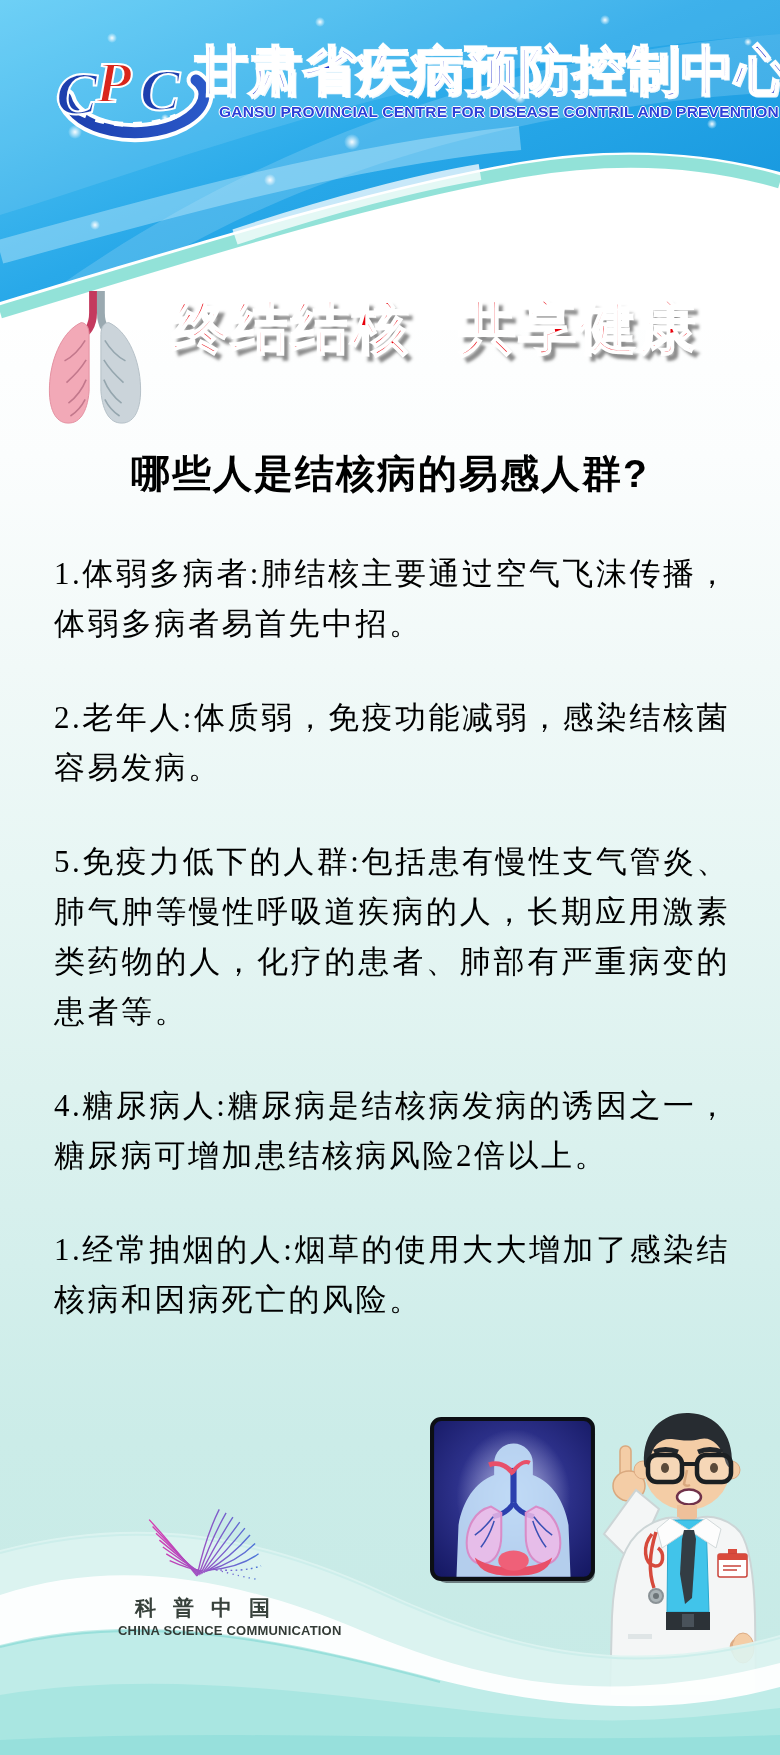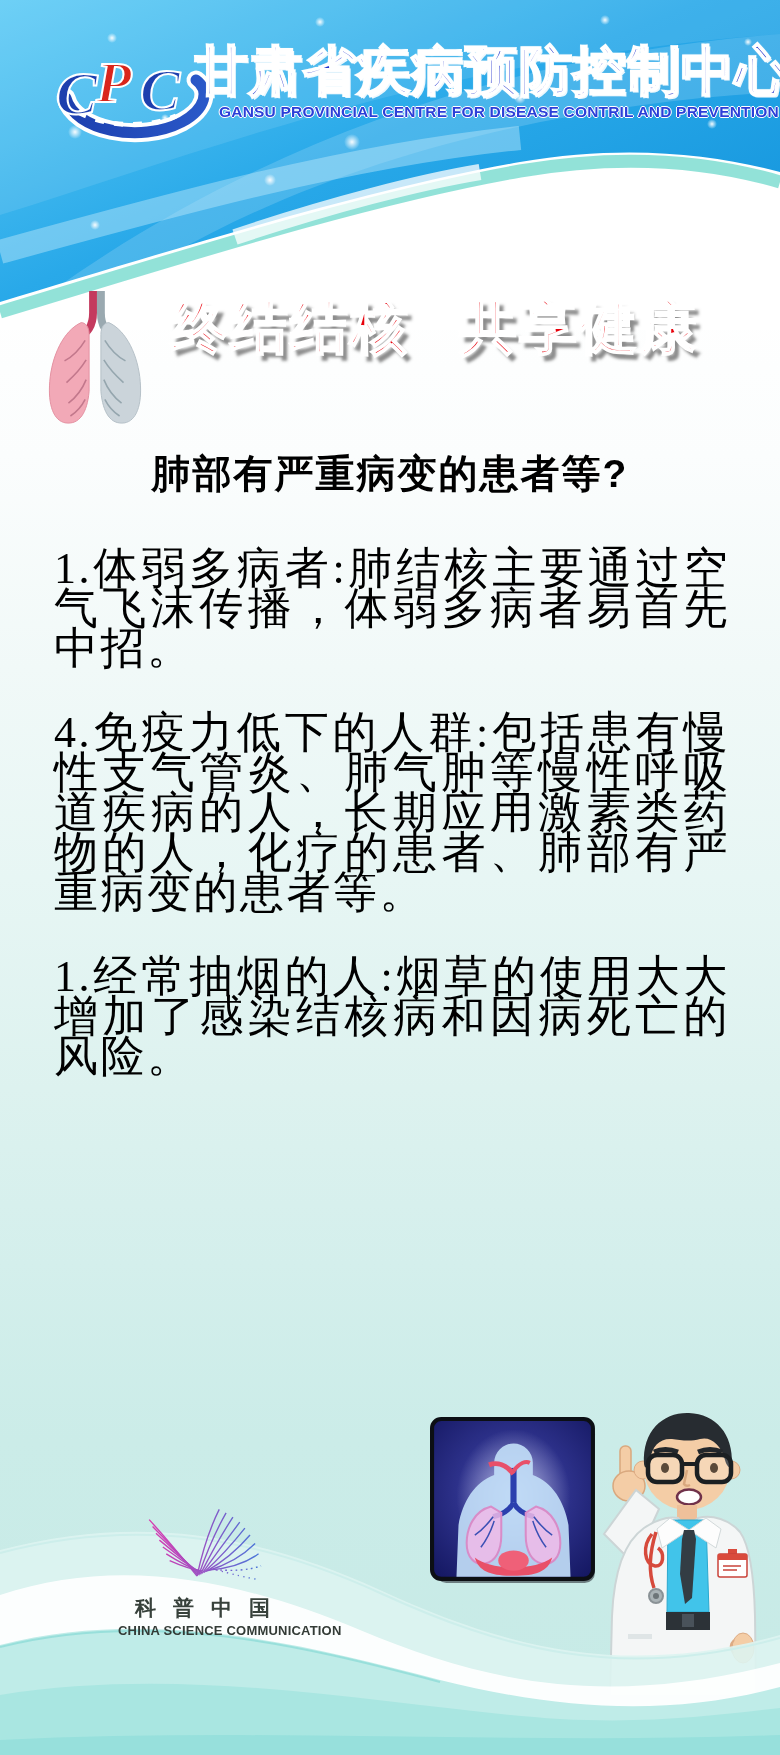--- a/index.html
+++ b/index.html
@@ -27,36 +27,36 @@
     font-size:15.5px; font-weight:bold; color:#2b3fd8; letter-spacing:.2px;
     text-shadow:-1px 0 #fff,1px 0 #fff,0 -1px #fff,0 1px #fff;
     white-space:nowrap;
     padding-left:14px;
   }
 
   
   .hero-lungs { left:36px; top:283px; z-index:2; }
   .campaign-title {
     left:150px; top:290px; width:570px; text-align:center; z-index:2;
-    font-family:Liberation Sans, sans-serif;
+    font-family:Liberation Serif, serif;
     font-size:57px; font-weight:800; color:#e8000b; letter-spacing:3px; word-spacing:30px;
     -webkit-text-stroke:2px #ffffff;
     text-shadow:5px 6px 3px rgba(45,45,45,.55);
     white-space:nowrap;
   }
 
   
   .question-heading {
     left:0; top:447px; width:780px; text-align:center; z-index:2;
     font-size:39px; font-weight:800; color:#000; letter-spacing:2px; white-space:nowrap;
   }
   .risk-list { left:54px; top:549px; width:676px; z-index:2; }
   .risk-list p {
     font-family:"Liberation Serif","DejaVu Serif",serif;
-    font-size:44px; line-height:40px; letter-spacing:2.5px;
+    font-size:31px; line-height:50px; letter-spacing:2.5px;
     color:#000; text-align:justify; margin:0 0 44px 0;
   }
 
   
   .respiratory-display { left:430px; top:1417px; z-index:3; }
   .doctor { left:592px; top:1406px; z-index:4; }
   .bottom-waves { left:0; top:1495px; z-index:5; }
   .kepu-logo-block { left:118px; top:1494px; width:190px; z-index:6; text-align:left; }
   .kepu-title-cn {
     margin-top:2px; font-size:21px; font-weight:600; color:#37413b;
@@ -144,25 +144,27 @@
     <g stroke="#95a6ae" stroke-width="1.6" fill="none">
       <path d="M70,58 C76,68 82,74 91,79"></path>
       <path d="M69,78 C75,88 81,94 89,101"></path>
       <path d="M69,98 C73,108 78,115 87,122"></path>
       <path d="M70,118 C74,126 79,131 85,135"></path>
     </g>
   </svg>
 
   <div class="abs campaign-title">终结结核 共享健康</div>
 
-  <div class="abs question-heading">肺部有严重病变的患者等?</div>
+  <div class="abs question-heading">哪些人是结核病的易感人群?</div>
 
   <div class="abs risk-list">
     <p>1.体弱多病者:肺结核主要通过空气飞沫传播，体弱多病者易首先中招。</p>
-    <p>4.免疫力低下的人群:包括患有慢性支气管炎、肺气肿等慢性呼吸道疾病的人，长期应用激素类药物的人，化疗的患者、肺部有严重病变的患者等。</p>
+    <p>2.老年人:体质弱，免疫功能减弱，感染结核菌容易发病。</p>
+    <p>5.免疫力低下的人群:包括患有慢性支气管炎、肺气肿等慢性呼吸道疾病的人，长期应用激素类药物的人，化疗的患者、肺部有严重病变的患者等。</p>
+    <p>4.糖尿病人:糖尿病是结核病发病的诱因之一，糖尿病可增加患结核病风险2倍以上。</p>
     <p>1.经常抽烟的人:烟草的使用大大增加了感染结核病和因病死亡的风险。</p>
   </div>
 
   <svg class="abs respiratory-display" viewBox="0 0 164 165" width="167" height="168">
     <defs>
       <radialGradient id="navy" cx=".5" cy=".45" r=".75">
         <stop offset="0" stop-color="#4449b0"></stop>
         <stop offset="1" stop-color="#12155e"></stop>
       </radialGradient>
       <radialGradient id="panelGlow">

